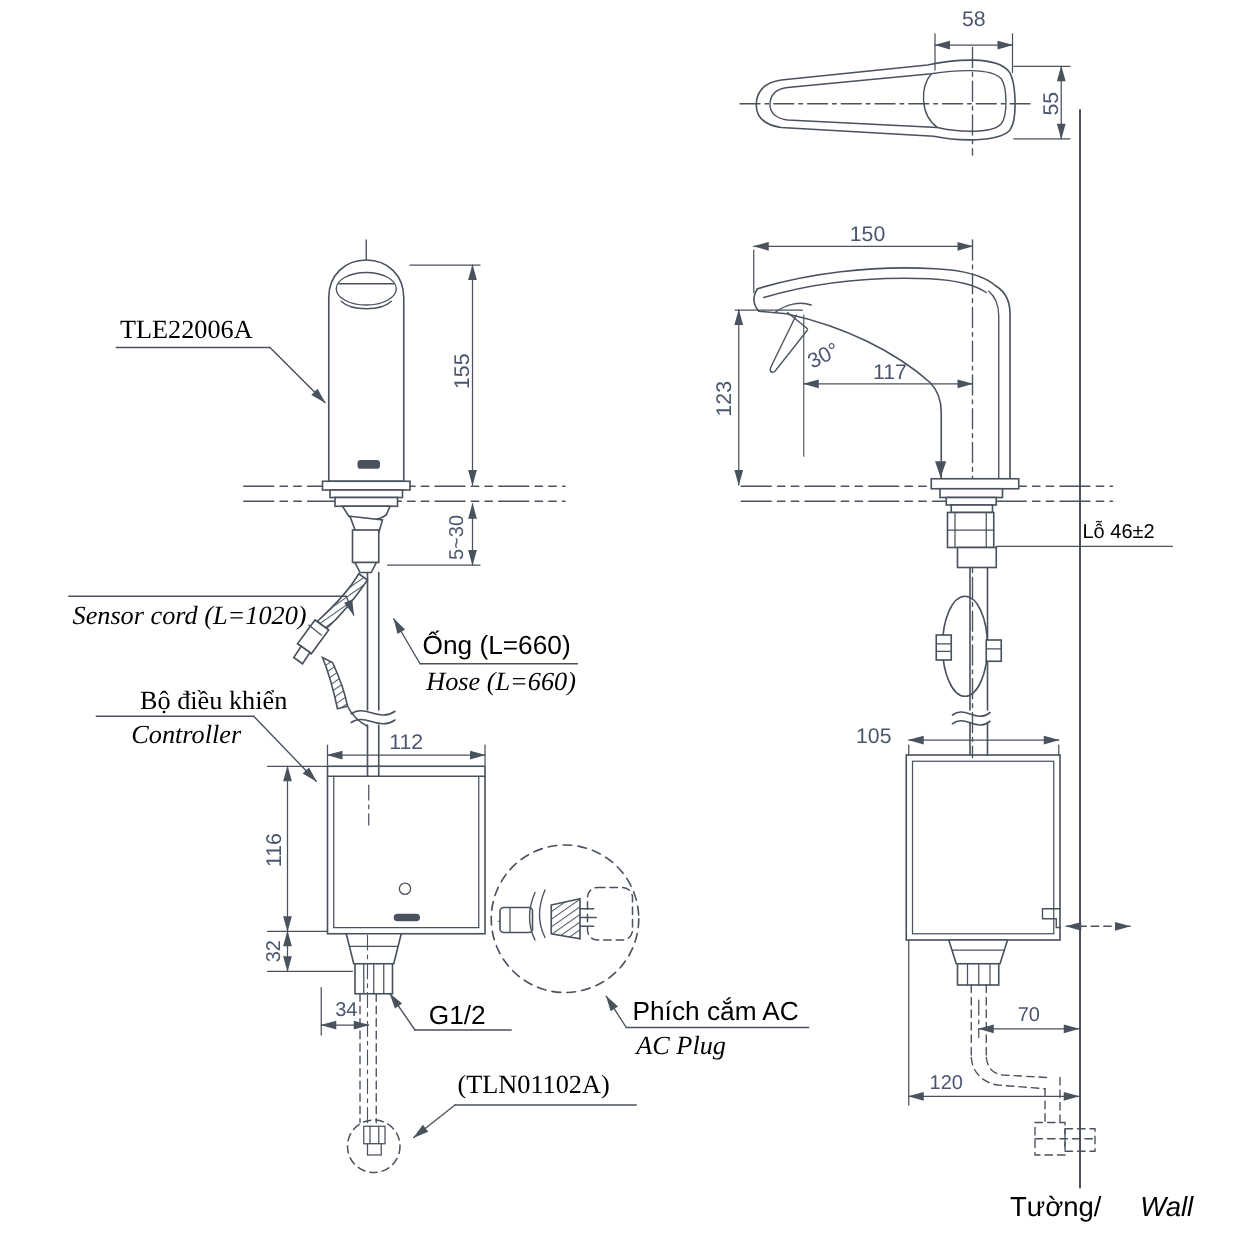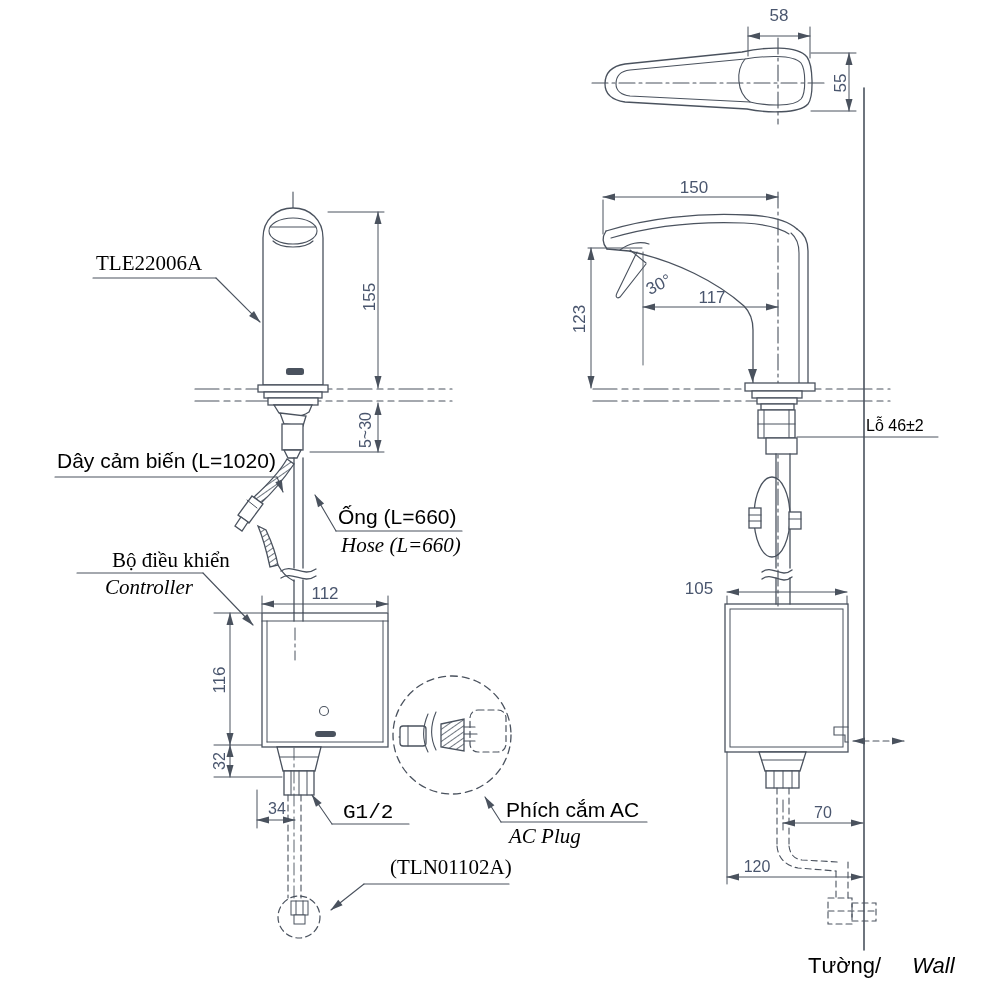--- a/index.html
+++ b/index.html
@@ -240,34 +240,34 @@
       <line x1="332" y1="824" x2="312" y2="795" marker-end="url(#arr)"></line>
       <line x1="364" y1="884" x2="509" y2="884"></line>
       <line x1="364" y1="884" x2="331" y2="910" marker-end="url(#arr)"></line>
       <line x1="501" y1="822" x2="647" y2="822"></line>
       <line x1="501" y1="822" x2="485" y2="797" marker-end="url(#arr)"></line>
     </g>
   </g>
 </svg>
 
 <div class="lbl code" style="left:96px;top:251px;">TLE22006A</div>
-<div class="lbl code" style="left:366px;top:855px;margin-left:24px;">(TLN01102A)</div>
-
-<div class="lbl vi" style="left:57px;top:449px;">Dây cảm biến (L=1020)</div>
+<div class="lbl code" style="left:366px;top:855px;">(TLN01102A)</div>
+
+<div class="lbl en" style="left:58px;top:480px;">Sensor cord (L=1020)</div>
 
 <div class="lbl vi" style="left:338px;top:505px;">Ống (L=660)</div>
 <div class="lbl en" style="left:341px;top:533px;">Hose (L=660)</div>
 
 <div class="lbl vi-serif" style="left:80px;top:548px;margin-left:32px;">Bộ điều khiển</div>
 <div class="lbl en" style="left:105px;top:575px;">Controller</div>
 
 <div class="lbl vi" style="left:506px;top:798px;">Phích cắm AC</div>
 <div class="lbl en" style="left:509px;top:824px;">AC Plug</div>
 
-<div class="lbl vi" style="left:343px;top:801px;font-family:Liberation Mono, monospace;">G1/2</div>
+<div class="lbl vi" style="left:343px;top:801px;">G1/2</div>
 <div class="lbl vi small" style="left:866px;top:417px;">Lỗ 46±2</div>
 
 <div class="lbl" style="left:808px;top:953px;font-size:22px;">
   <span>Tường/</span><span class="wall-en">Wall</span>
 </div>
 
 <div class="dim" style="left:779px;top:16px;">58</div>
 <div class="dim rot" style="left:841px;top:83px;">55</div>
 <div class="dim" style="left:694px;top:188px;">150</div>
 <div class="dim" style="left:712px;top:298px;">117</div>

